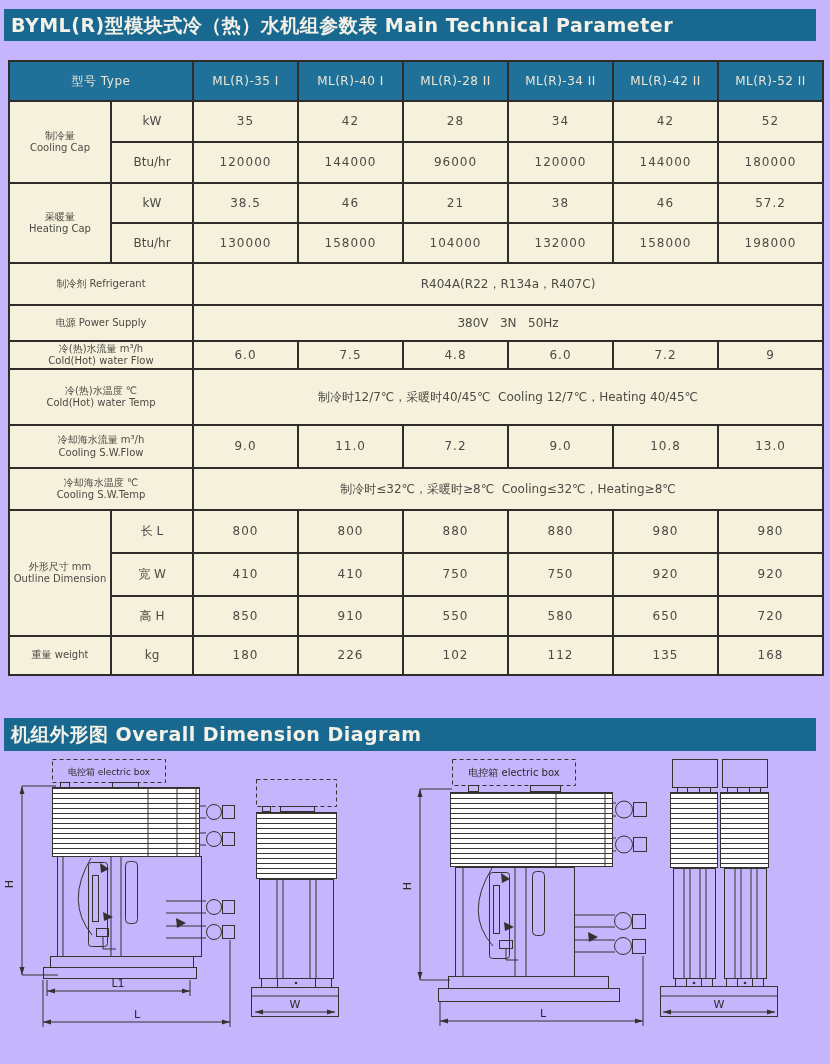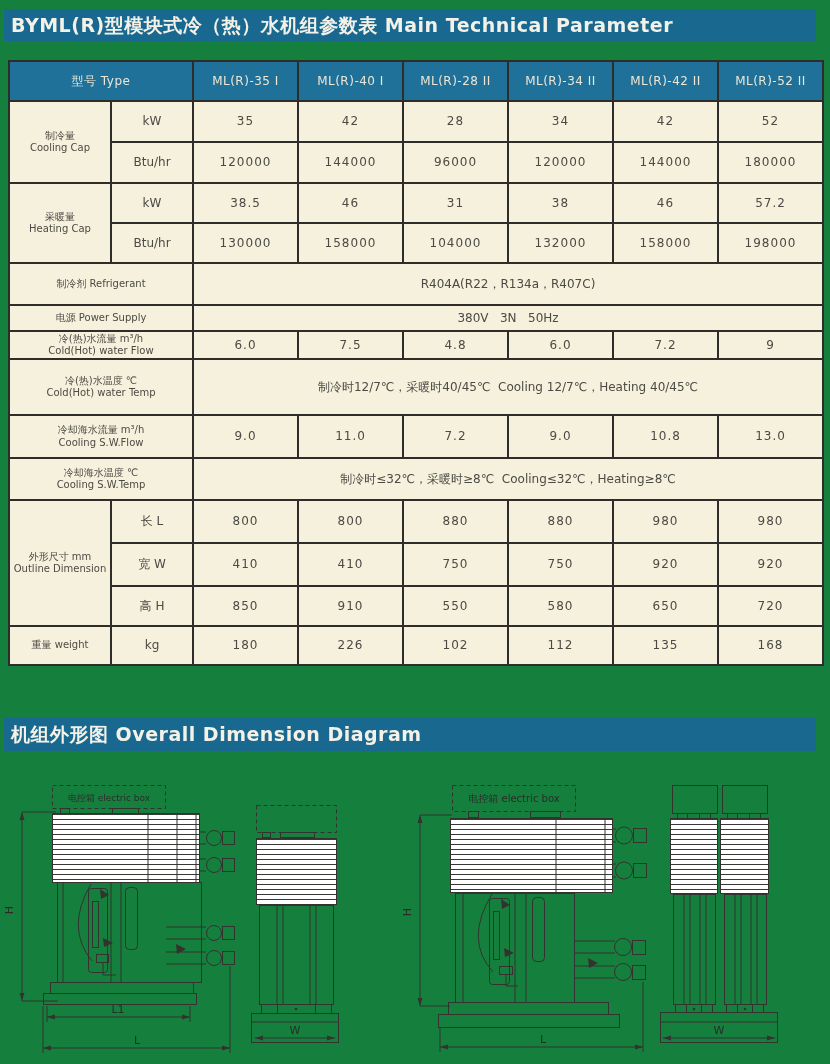--- a/index.html
+++ b/index.html
@@ -1,37 +1,37 @@
 <!DOCTYPE html>
 <html><head>
 <meta charset="utf-8">
 <style>
   html,body{margin:0;padding:0;background:#ffffff;}
-  .page{position:relative;width:830px;height:1064px;background:#15803d;
+  .page{position:relative;width:830px;height:1064px;background:#c4b5fd;
         font-family:"DejaVu Sans","Liberation Sans",sans-serif;overflow:hidden;}
 
   
   .bar{position:absolute;left:4px;width:812px;height:32px;background:#19688f;
        color:#f3f1e8;font-size:19px;font-weight:bold;line-height:32px;
        padding-left:7px;box-sizing:border-box;letter-spacing:0.5px;white-space:nowrap;}
   #bar1{top:9px;}
   #bar2{top:718px;height:33px;line-height:33px;}
 
   
   table.spec{position:absolute;left:8px;top:60px;border-collapse:collapse;table-layout:fixed;}
   table.spec td{border:2px solid #2e2d2a;background:#f6f1dd;color:#4b4a44;
        font-size:12px;text-align:center;vertical-align:middle;padding:0 2px;
        box-sizing:border-box;line-height:1.25;}
   table.spec td.hd{background:#20719a;color:#ece6d2;font-size:12px;letter-spacing:0.5px;}
   table.spec td.lab{font-size:10px;}
   table.spec td.num{letter-spacing:1px;}
   table.spec td.merged{white-space:pre;}
 
   
-  .diagram{position:absolute;left:0;top:770px;width:689px;height:294px;}
+  .diagram{position:absolute;left:0;top:744px;width:689px;height:294px;}
   .fins{position:absolute;box-sizing:border-box;border:1px solid #34322e;background:
         repeating-linear-gradient(#3a3834 0px,#3a3834 1px,#ffffff 1px,#ffffff 5px);}
   svg.overlay{position:absolute;left:0;top:0;}
   svg.overlay line,svg.overlay rect,svg.overlay path,svg.overlay polyline,svg.overlay circle{
         stroke:#34322e;fill:none;stroke-width:1;}
   svg.overlay .fillb{fill:#34322e;stroke:none;}
   svg.overlay text{fill:#2c2b28;stroke:none;font-family:"DejaVu Sans",sans-serif;}
 </style>
 </head>
 <body>
@@ -86,41 +86,41 @@
       </tr>
 
       <tr style="height:40px">
         <td class="lab" rowspan="2">
           <div>采暖量</div>
           <div>Heating Cap</div>
         </td>
         <td>kW</td>
         <td class="num">38.5</td>
         <td class="num">46</td>
-        <td class="num">31</td>
+        <td class="num">21</td>
         <td class="num">38</td>
         <td class="num">46</td>
         <td class="num">57.2</td>
       </tr>
       <tr style="height:40px">
         <td>Btu/hr</td>
         <td class="num">130000</td>
         <td class="num">158000</td>
         <td class="num">104000</td>
         <td class="num">132000</td>
         <td class="num">158000</td>
         <td class="num">198000</td>
       </tr>
 
       <tr style="height:42px">
         <td class="lab" colspan="2">制冷剂 Refrigerant</td>
         <td class="merged" colspan="6">R404A(R22，R134a，R407C)</td>
       </tr>
 
-      <tr style="height:26px">
+      <tr style="height:36px">
         <td class="lab" colspan="2">电源 Power Supply</td>
         <td class="merged" colspan="6">380V   3N   50Hz</td>
       </tr>
 
       <tr style="height:28px">
         <td class="lab" colspan="2">
           <div>冷(热)水流量 m³/h</div>
           <div>Cold(Hot) water Flow</div>
         </td>
         <td class="num">6.0</td>

